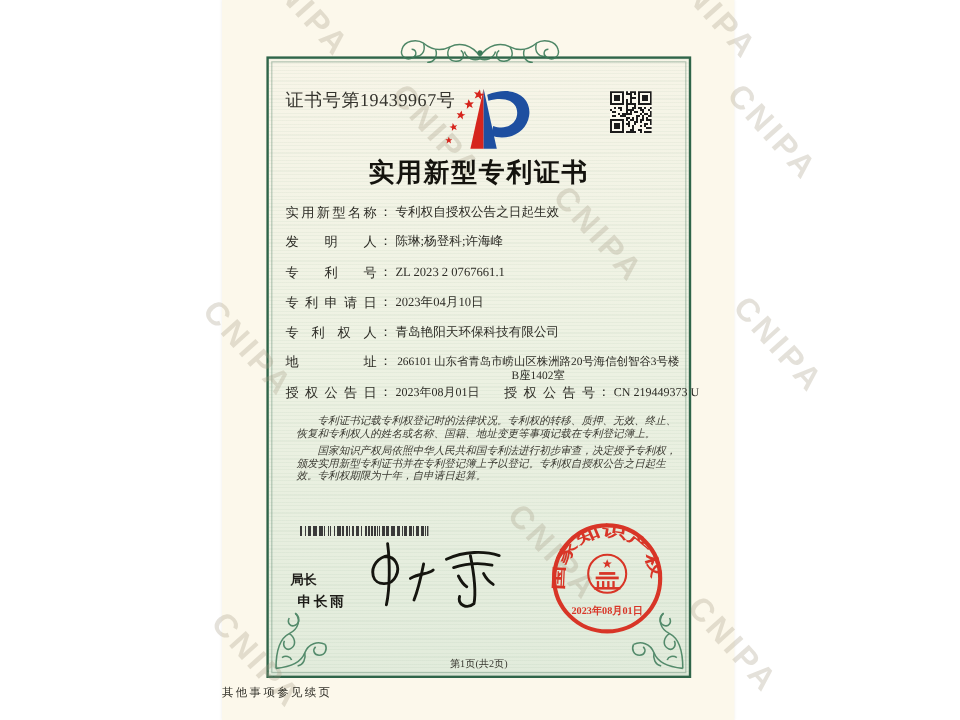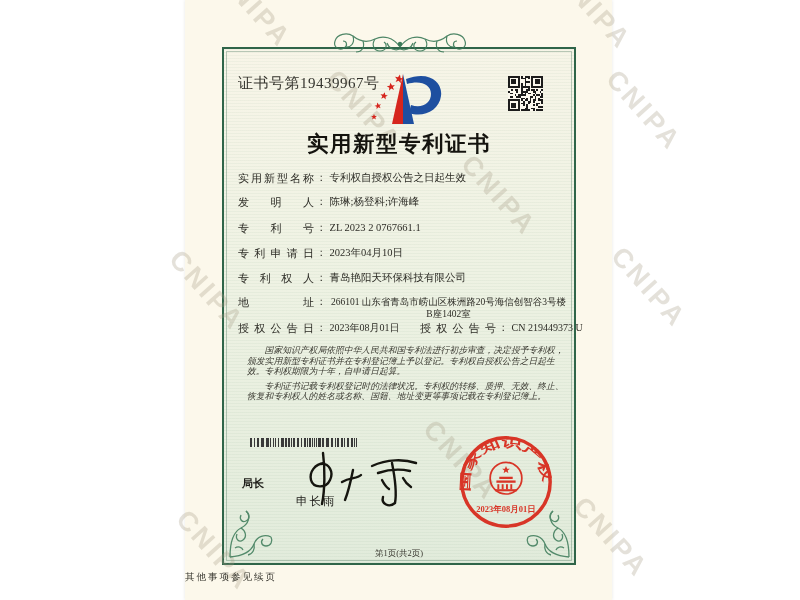--- a/index.html
+++ b/index.html
@@ -36,21 +36,21 @@
   .val-small{font-size:9.5px;line-height:12px;text-align:center;}
 
   .legal{left:247px;top:345px;width:318px;font-size:8.8px;line-height:10.6px;
     font-style:italic;color:#3b3a32;}
   .legal p{margin:0 0 4px;text-indent:2em;}
 
   .barcode{left:250px;top:438px;width:107px;height:9px;}
   .director-label{left:242px;top:476px;font-family:"Liberation Sans","DejaVu Sans",sans-serif;
     font-weight:bold;font-size:11px;color:#1c1b17;}
   .director-name{left:248px;top:494px;font-family:"Liberation Sans","DejaVu Sans",sans-serif;
-    font-weight:normal;font-size:11.5px;letter-spacing:2px;color:#1c1b17;margin-left:48px;}
+    font-weight:bold;font-size:11.5px;letter-spacing:2px;color:#1c1b17;}
   .signature{left:298px;top:448px;width:126px;height:62px;z-index:5;}
   .seal{left:458px;top:434px;width:96px;height:96px;z-index:5;opacity:.93;}
 
   .page-info{left:222px;top:548px;width:354px;text-align:center;font-size:8.5px;color:#38372f;}
   .continuation{left:185px;top:571px;width:392px;text-align:left;font-size:9.5px;
     letter-spacing:2px;color:#33322b;}
 
   .top-ornament{left:325px;top:31px;width:150px;height:30px;z-index:4;}
   .corner{width:56px;height:58px;z-index:4;}
   .corner-left{left:227px;top:502px;}
@@ -292,22 +292,22 @@
       <span class="col">：</span>
       <span class="val" style="font-size:10px">2023年08月01日</span>
   </div>
   <div class="row" style="top:322px;left:420px">
     <span class="lab">授权公告号</span>
       <span class="col">：</span>
       <span class="val" style="font-size:10px">CN 219449373 U</span>
   </div>
 
   <div class="abs legal">
+    <p>专利证书记载专利权登记时的法律状况。专利权的转移、质押、无效、终止、恢复和专利权人的姓名或名称、国籍、地址变更等事项记载在专利登记簿上。</p>
     <p>国家知识产权局依照中华人民共和国专利法进行初步审查，决定授予专利权，颁发实用新型专利证书并在专利登记簿上予以登记。专利权自授权公告之日起生效。专利权期限为十年，自申请日起算。</p>
-    <p>专利证书记载专利权登记时的法律状况。专利权的转移、质押、无效、终止、恢复和专利权人的姓名或名称、国籍、地址变更等事项记载在专利登记簿上。</p>
   </div>
 
   <svg class="abs barcode" viewBox="0 0 107 9" preserveAspectRatio="none" shape-rendering="crispEdges">
     <g class="bars" fill="#3a3a3a">
         <rect x="0" y="0" width="2" height="9"></rect>
         <rect x="4" y="0" width="1" height="9"></rect>
         <rect x="7" y="0" width="2" height="9"></rect>
         <rect x="11" y="0" width="3" height="9"></rect>
         <rect x="16" y="0" width="3" height="9"></rect>
         <rect x="20" y="0" width="1" height="9"></rect>

